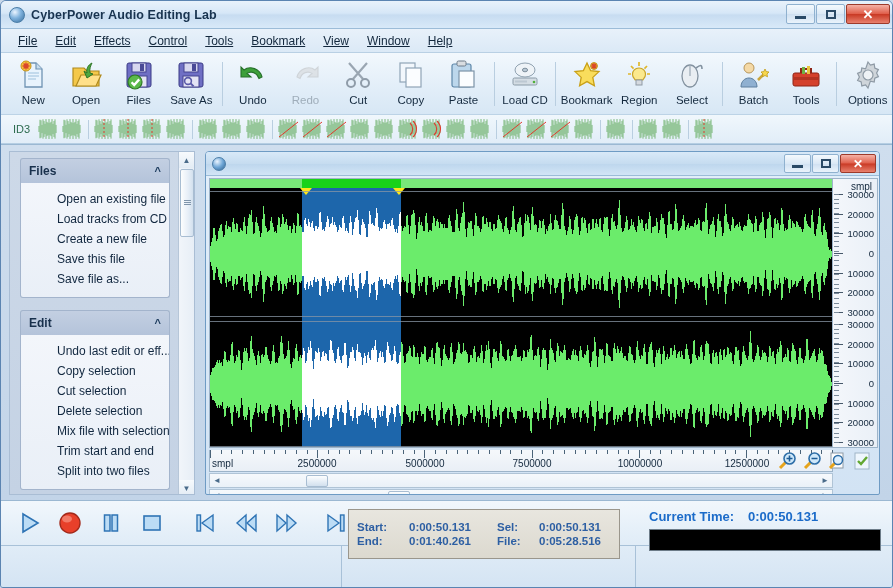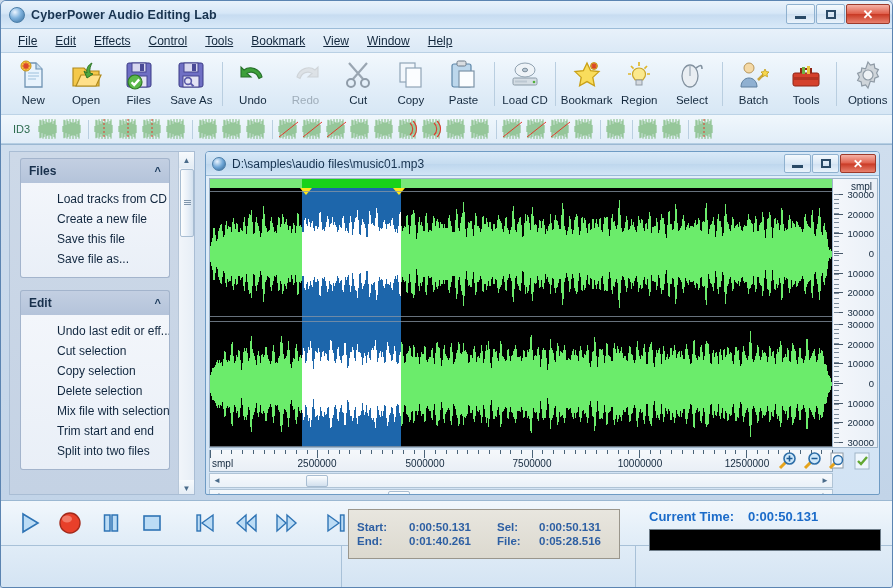--- a/index.html
+++ b/index.html
@@ -1033,57 +1033,57 @@
 
     <div class="sidebar">
       <div style="width:170px;">
 
         <div class="panel">
           <div class="panel-head">
             <span class="panel-title">Files</span>
             <span class="chev">^<br></span>
           </div>
           <div class="panel-body">
+            <a class="panel-link">Open an existing file</a>
             <a class="panel-link">Load tracks from CD</a>
             <a class="panel-link">Create a new file</a>
             <a class="panel-link">Save this file</a>
             <a class="panel-link">Save file as...</a>
           </div>
         </div>
 
         <div class="panel" style="margin-top:12px;">
           <div class="panel-head">
             <span class="panel-title">Edit</span>
             <span class="chev">^</span>
           </div>
           <div class="panel-body">
             <a class="panel-link">Undo last edit or eff...</a>
+            <a class="panel-link">Copy selection</a>
             <a class="panel-link">Cut selection</a>
-            <a class="panel-link">Copy selection</a>
             <a class="panel-link">Delete selection</a>
             <a class="panel-link">Mix file with selection</a>
             <a class="panel-link">Trim start and end</a>
             <a class="panel-link">Split into two files</a>
           </div>
         </div>
       </div>
 
       <div class="sb-scroll">
         <div class="sb-arrow">▲</div>
         <div class="sb-thumb">
             <span class="grip"></span>
           </div>
         <div class="sb-arrow" style="position:absolute;bottom:0;left:0;">▼</div>
       </div>
     </div>
 
     <div class="mdi">
       <div class="mdi-title">
         <div class="mdi-ico"></div>
-        <div class="mdi-title-text">D:\samples\audio files\music01.mp3</div>
         <div class="mdi-btns">
           <div class="mdi-btn">
               <span class="glyph-min"></span>
             </div>
           <div class="mdi-btn">
               <span class="glyph-max"></span>
             </div>
           <div class="mdi-btn close">✕</div>
         </div>
       </div>

